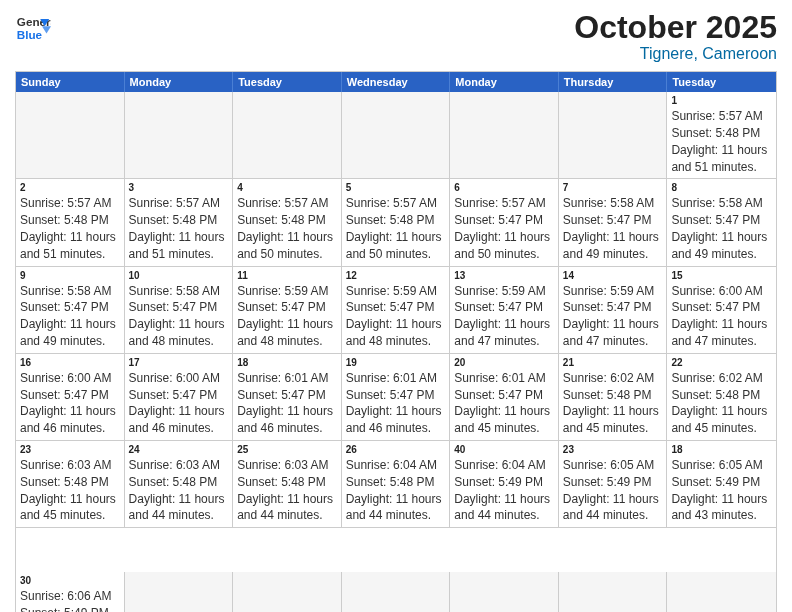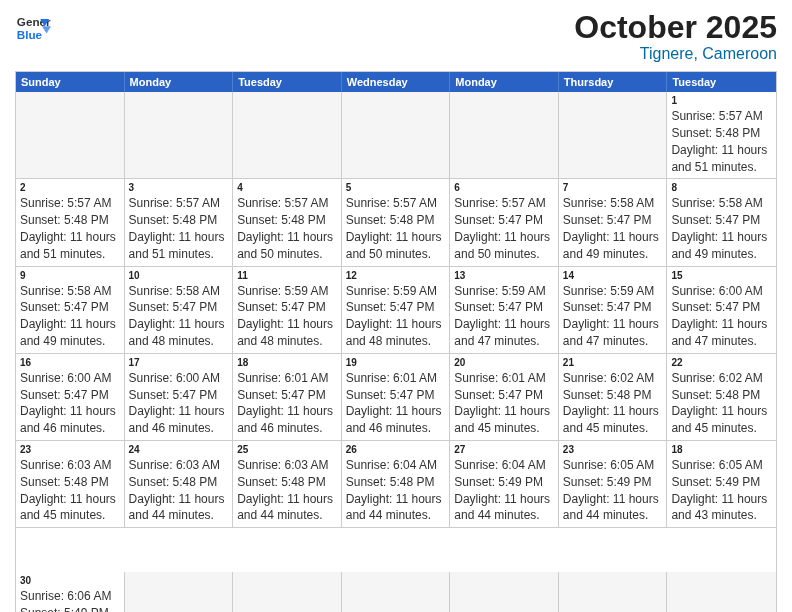--- a/index.html
+++ b/index.html
@@ -243,21 +243,21 @@
           </div>
           <div class="cal-cell">
             <span class="day-num">25</span>
             <div class="cell-text">Sunrise: 6:03 AM<br>Sunset: 5:48 PM<br>Daylight: 11 hours and 44 minutes.</div>
           </div>
           <div class="cal-cell">
             <span class="day-num">26</span>
             <div class="cell-text">Sunrise: 6:04 AM<br>Sunset: 5:48 PM<br>Daylight: 11 hours and 44 minutes.</div>
           </div>
           <div class="cal-cell">
-            <span class="day-num">27</span>
+            <span class="day-num">40</span>
             <div class="cell-text">Sunrise: 6:04 AM<br>Sunset: 5:49 PM<br>Daylight: 11 hours and 44 minutes.</div>
           </div>
           <div class="cal-cell">
             <span class="day-num">23</span>
             <div class="cell-text">Sunrise: 6:05 AM<br>Sunset: 5:49 PM<br>Daylight: 11 hours and 44 minutes.</div>
           </div>
           <div class="cal-cell">
             <span class="day-num">18</span>
             <div class="cell-text">Sunrise: 6:05 AM<br>Sunset: 5:49 PM<br>Daylight: 11 hours and 43 minutes.</div>
           </div>

